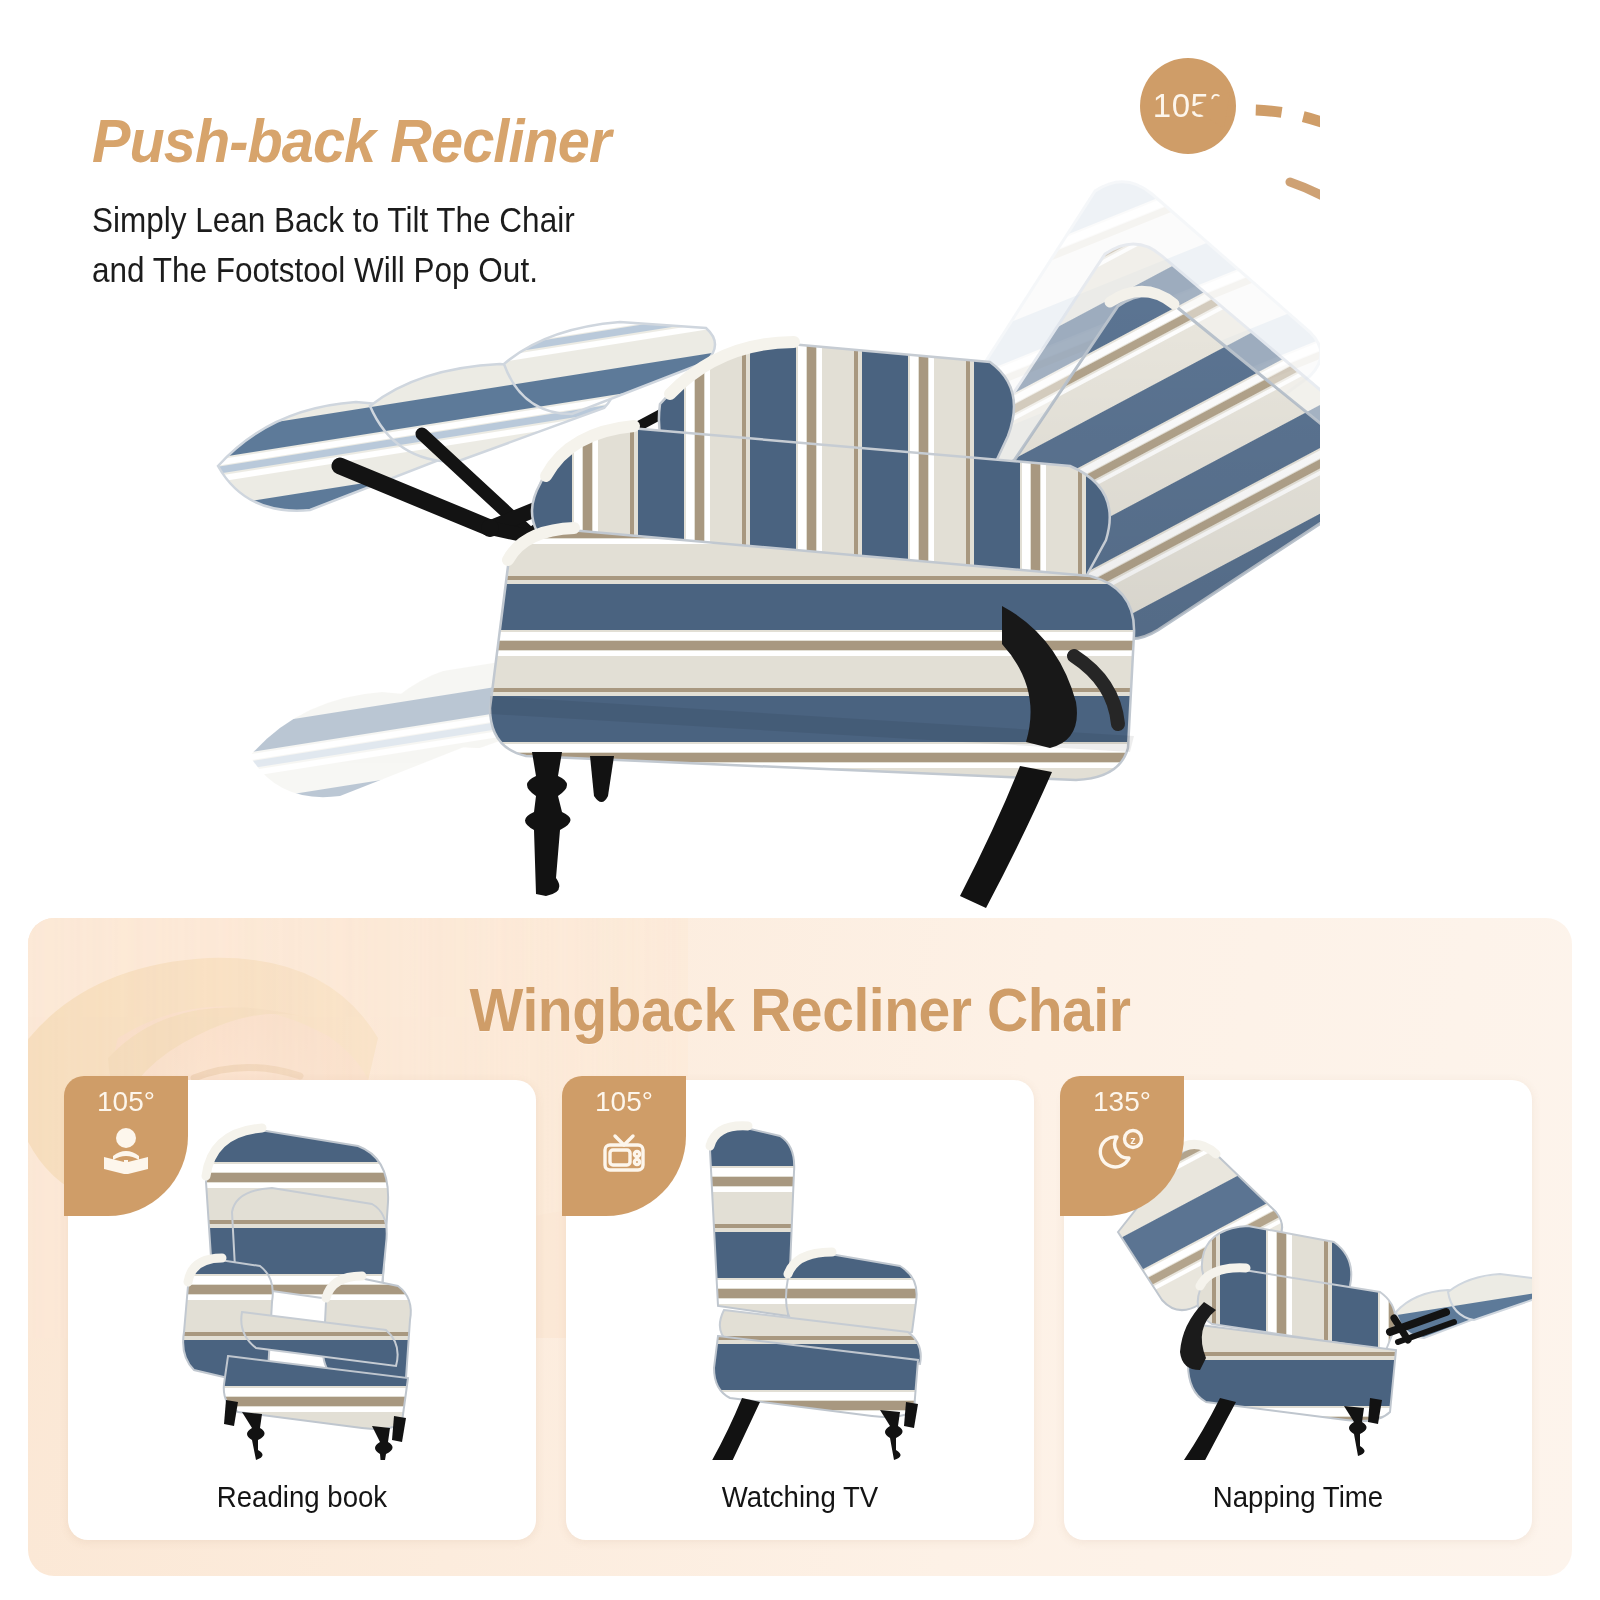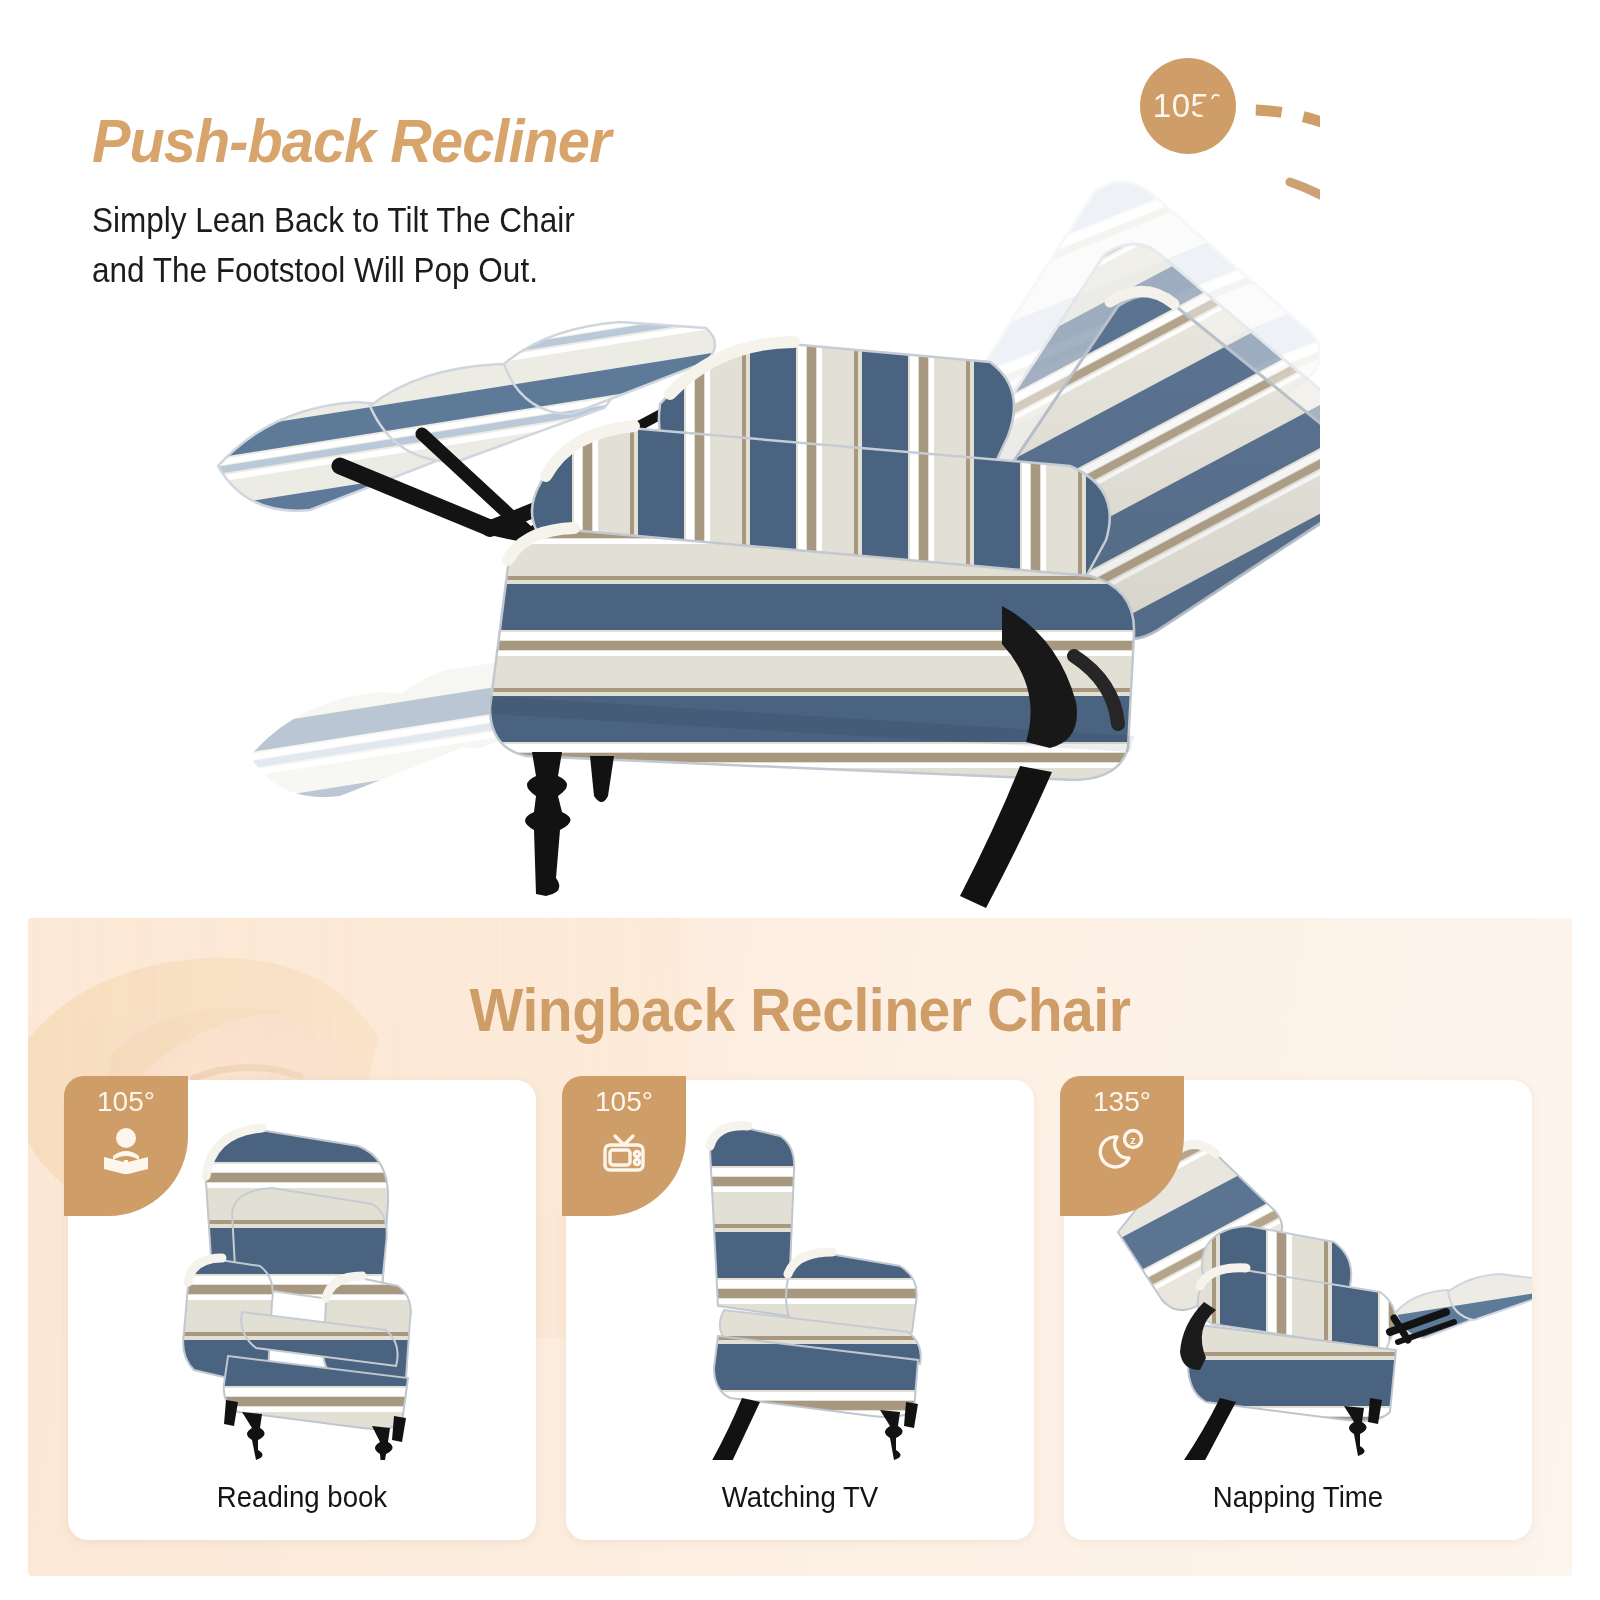--- a/index.html
+++ b/index.html
@@ -46,21 +46,21 @@
   
   #arc-arrow{position:absolute;left:1150px;top:40px;width:420px;height:340px;pointer-events:none;}
 
   
   #hero-chair{position:absolute;left:190px;top:120px;width:1200px;height:780px;}
 
   
   #bottom-panel{
     position:absolute;left:28px;top:918px;width:1544px;height:658px;
     background:linear-gradient(100deg,#fbe7d4 0%,#fcecdd 32%,#fdf1e6 62%,#fdf4ec 100%);
-    border-radius:4px;overflow:hidden;
+    border-radius:26px;overflow:hidden;
   }
   #sleeper-photo{
     position:absolute;left:0;top:0;width:660px;height:420px;
     opacity:.95;
   }
   #panel-heading{
     position:absolute;left:0;top:56px;width:1544px;
     text-align:center;
     font-size:62px;font-weight:bold;color:#cf9d68;
     letter-spacing:-.5px;

